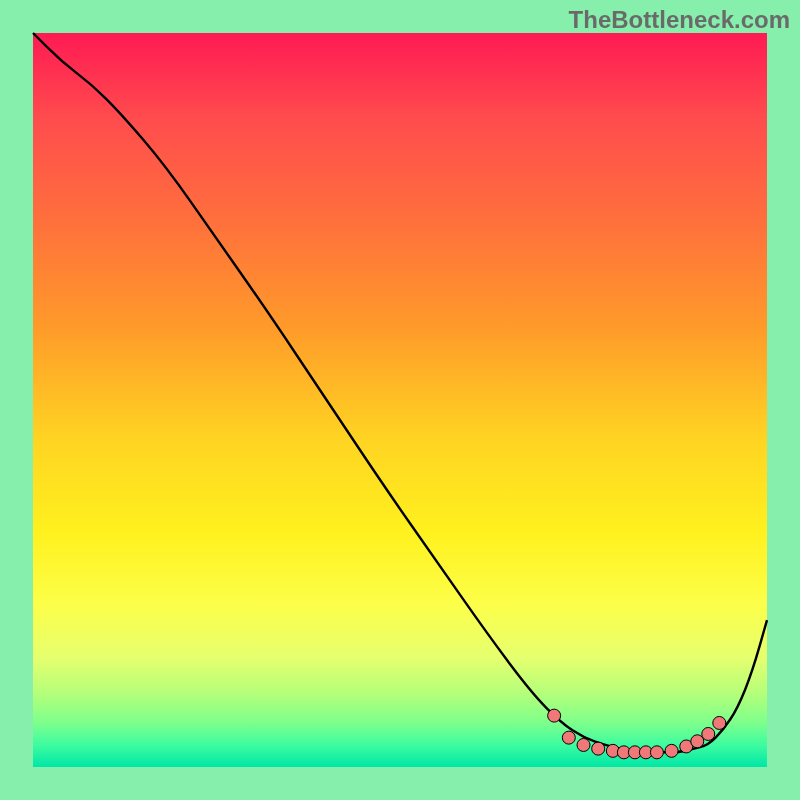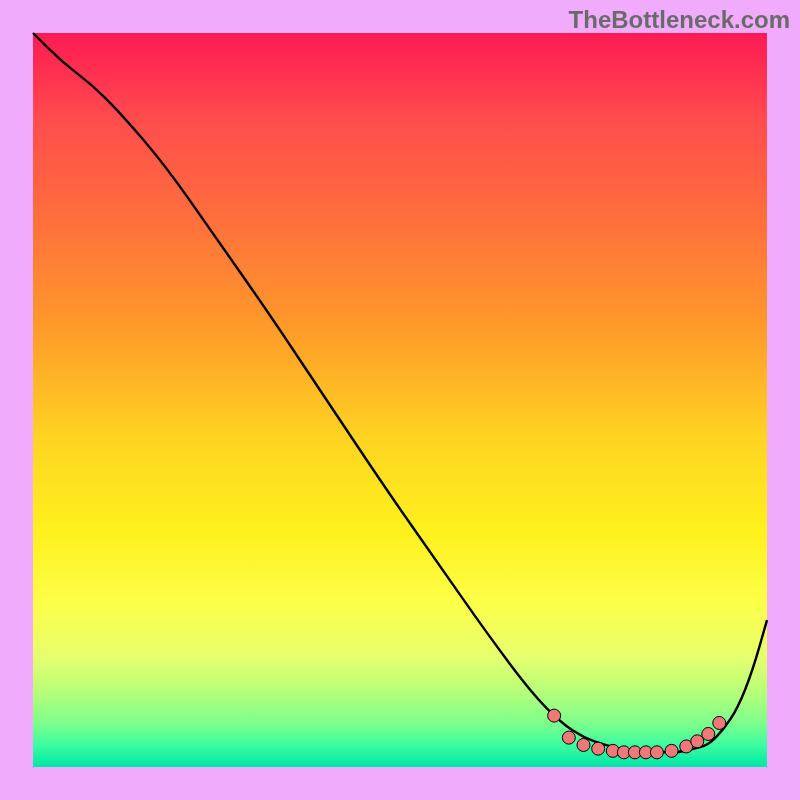--- a/index.html
+++ b/index.html
@@ -9,21 +9,21 @@
     height: 800px;
     background: #000;
     overflow: hidden;
   }
   .frame {
     position: absolute;
     left: 0;
     top: 0;
     width: 800px;
     height: 800px;
-    background: #f0abfc;
+    background: #86efac;
   }
   .plot {
     position: absolute;
     left: 33px;
     top: 33px;
     width: 734px;
     height: 734px;
     background: linear-gradient(
       to bottom,
       #ff1a54 0%,

